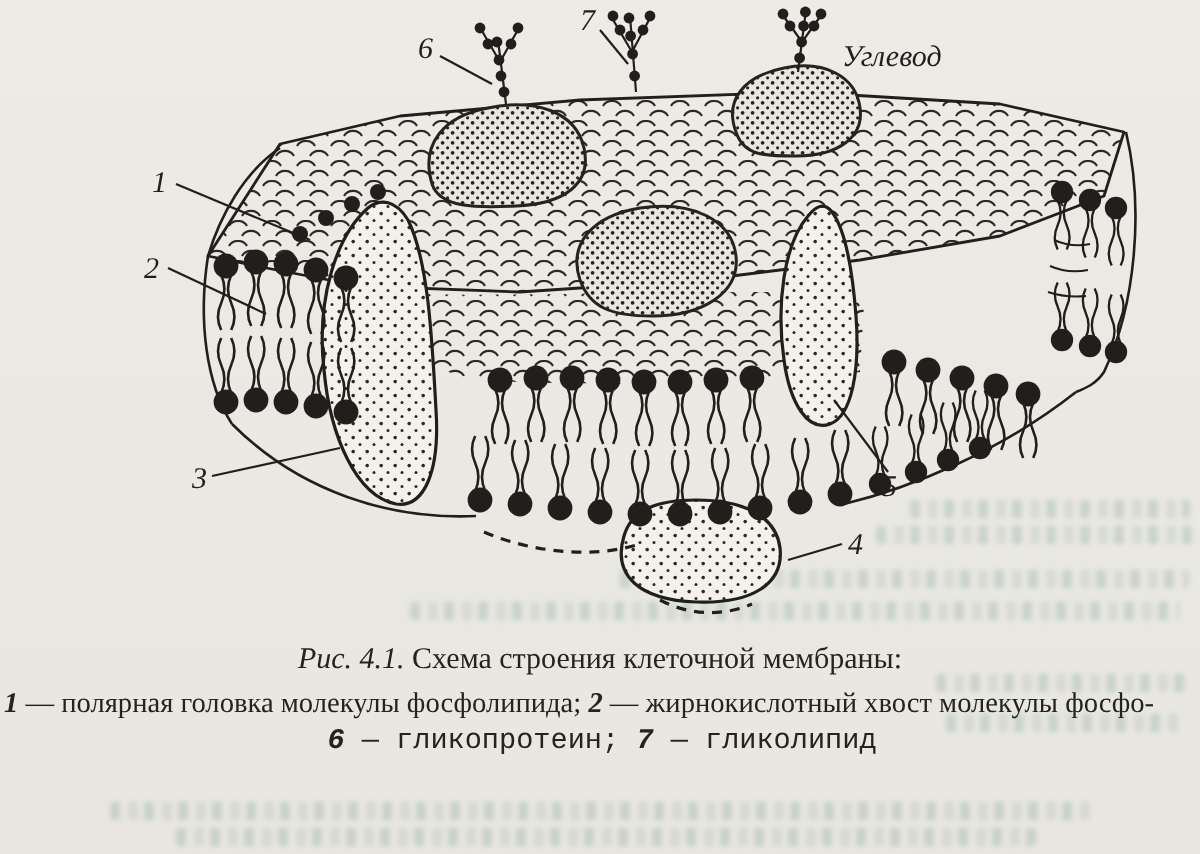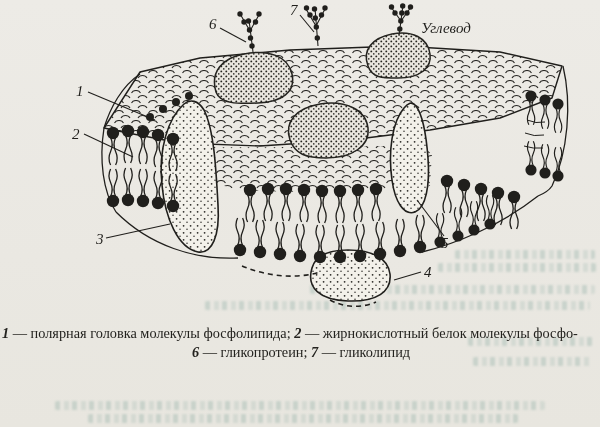--- a/index.html
+++ b/index.html
@@ -13,21 +13,21 @@
   .sca{fill:none;stroke:#2b2a27;stroke-width:1.05;}
   .tl{fill:none;stroke:#201f1c;stroke-width:1.3;}
   .ink{stroke:#201f1c;fill:none;}
   .num{font-style:italic;font-size:15px;fill:#201f1c;}
   .lbl{font-style:italic;font-size:15px;fill:#201f1c;}
   .caption{position:absolute;top:321px;left:0;right:0;z-index:2;color:#24231f;}
   .cap-title{text-align:center;font-size:15px;line-height:19px;}
   .cap-title .ref{font-style:italic;}
   .cap-legend{font-size:14.3px;line-height:19px;margin-top:3px;padding-left:2px;}
   .cap-line{white-space:nowrap;overflow:hidden;}
-  .cap-line.center{text-align:center;}
+  .cap-line.center{text-align:center;font-family:Liberation Mono, monospace;}
   .n{font-style:italic;font-weight:bold;}
   .ghost{position:absolute;height:9px;border-radius:2px;z-index:0;opacity:.5;filter:blur(1.2px);
     background:repeating-linear-gradient(90deg,
       rgba(106,150,140,.5) 0 5px, rgba(106,150,140,0) 5px 9px,
       rgba(106,150,140,.32) 9px 14px, rgba(106,150,140,0) 14px 17px);}
 </style>
 </head>
 <body>
 
 <div class="page">
@@ -233,19 +233,22 @@
     <text class="num" x="72" y="139">2</text>
     <text class="num" x="96" y="244">3</text>
     <text class="num" x="424" y="277">4</text>
     <text class="num" x="441" y="248">5</text>
     <text class="num" x="209" y="29">6</text>
     <text class="num" x="290" y="15">7</text>
     <text class="lbl" x="421" y="33">Углевод</text>
   </svg>
 
   <div class="caption">
+    <div class="cap-title">
+      <span class="ref">Рис. 4.1.</span><span> Схема строения клеточной мембраны:</span>
+    </div>
     <div class="cap-legend">
-      <div class="cap-line"><span class="n">1</span><span> — полярная головка молекулы фосфолипида; </span><span class="n">2</span><span> — жирнокислотный белок молекулы фосфо-</span></div>
+      <div class="cap-line"><span class="n">1</span><span> — полярная головка молекулы фосфолипида; </span><span class="n">2</span><span> — жирнокислотный хвост молекулы фосфо-</span></div>
       <div class="cap-line center"><span class="n">6</span><span> — гликопротеин; </span><span class="n">7</span><span> — гликолипид</span></div>
     </div>
   </div>
 
 </div>
 
 </body></html>

